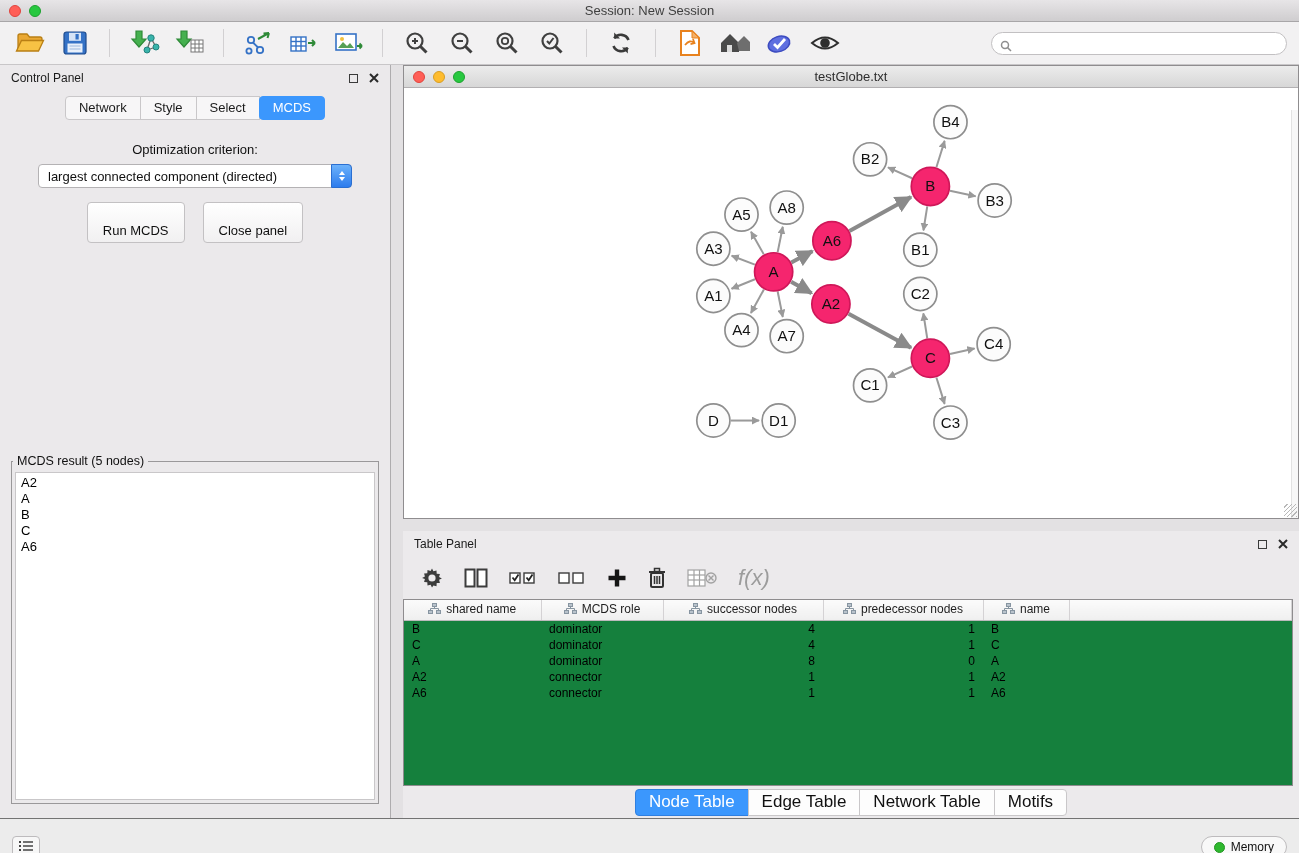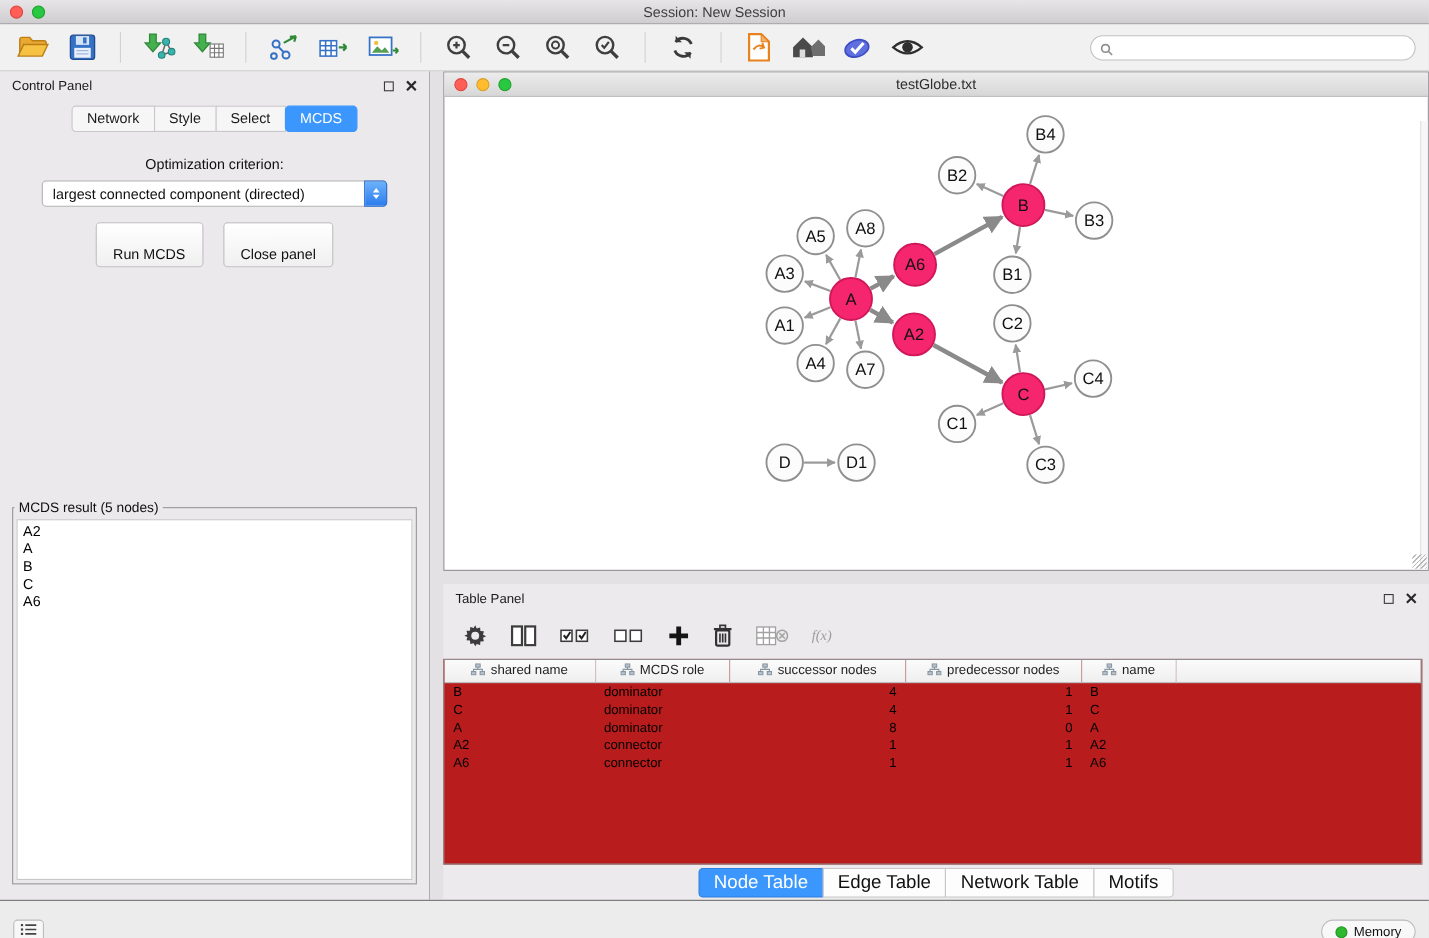--- a/index.html
+++ b/index.html
@@ -59,22 +59,22 @@
   .nw-title{position:absolute;left:0;right:0;text-align:center;font-size:13px;color:#2e2e2e}
   .nw-canvas{flex:1;position:relative;overflow:hidden}
   .nw-canvas svg{position:absolute;left:0;top:0;width:100%;height:100%}
   .nw-right-strip{position:absolute;top:22px;right:0;bottom:0;width:7px;background:#f7f7f7;border-left:1px solid #e2e2e2}
   .nw-grip{position:absolute;right:1px;bottom:1px;width:13px;height:13px;background:repeating-linear-gradient(135deg,transparent 0 2px,#b8b8b8 2px 3px)}
 
   
   .table-panel{flex:1;display:flex;flex-direction:column;min-height:0;background:#eceaec}
   .tp-toolbar{height:42px;flex:0 0 42px;display:flex;align-items:center;gap:21px;padding:0 18px}
   .tp-icon{display:flex;align-items:center;justify-content:center}
-  .fx{font-family:Liberation Serif, serif;font-style:italic;font-size:13px;color:#9c9c9c}
-  .table-wrap{flex:1;margin-right:6px;border:1px solid #8e8c8e;background:#b91c1c;overflow:hidden}
+  .fx{font-family:Liberation Sans, sans-serif;font-style:italic;font-size:22px;color:#9c9c9c}
+  .table-wrap{flex:1;margin-right:6px;border:1px solid #8e8c8e;background:#15803d;overflow:hidden}
   table.tbl{width:100%;border-collapse:collapse;table-layout:fixed;font-size:12px}
   table.tbl th{height:20px;background:linear-gradient(#fbfbfb,#efefef);border-right:1px solid #d4d2d4;border-bottom:1px solid #bcbabc;font-weight:normal;font-size:12px;color:#1e1e1e;text-align:center;white-space:nowrap;overflow:hidden}
   table.tbl th .col-icon{display:inline-block;vertical-align:-1px;margin-right:5px}
   table.tbl td{padding:1px 8px;height:16px;color:#000;white-space:nowrap;overflow:hidden}
   td.num{text-align:right;padding-right:24px}
   .bottom-tabs{flex:0 0 32px;display:flex;align-items:center;justify-content:center}
   .b-tab{font-size:17px;background:#fdfdfd;border:1px solid #c9c7c9;padding:2px 13px 3px;color:#101010;margin-left:-1px}
   .b-tab:first-child{border-radius:4px 0 0 4px;margin-left:0}
   .b-tab:last-child{border-radius:0 4px 4px 0}
   .b-tab.active{background:#3b97fd;border-color:#2f7fe0;color:#fff}

